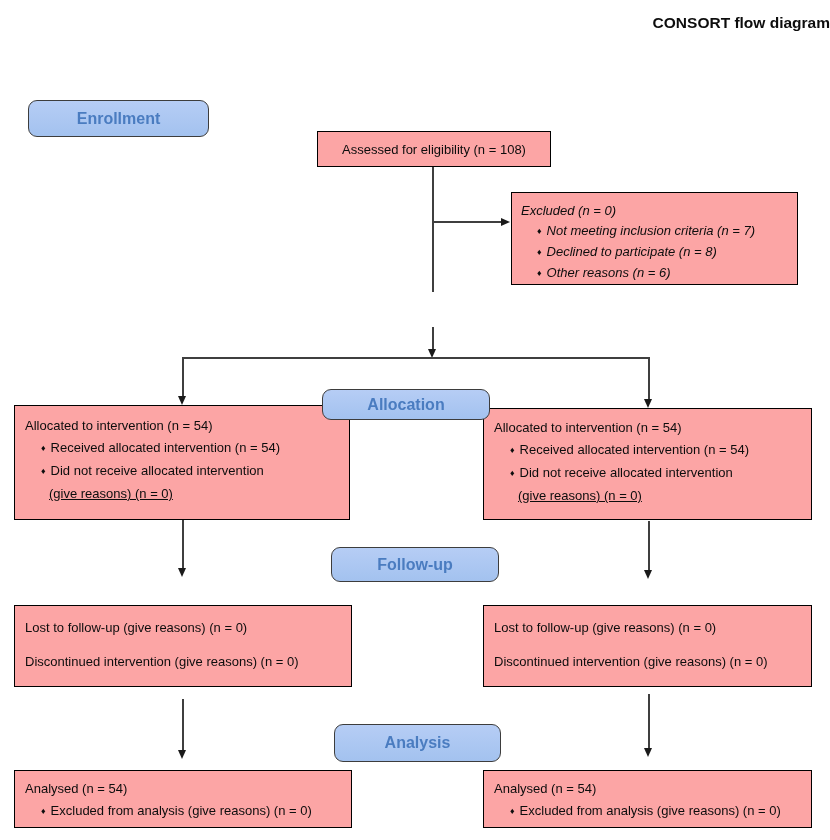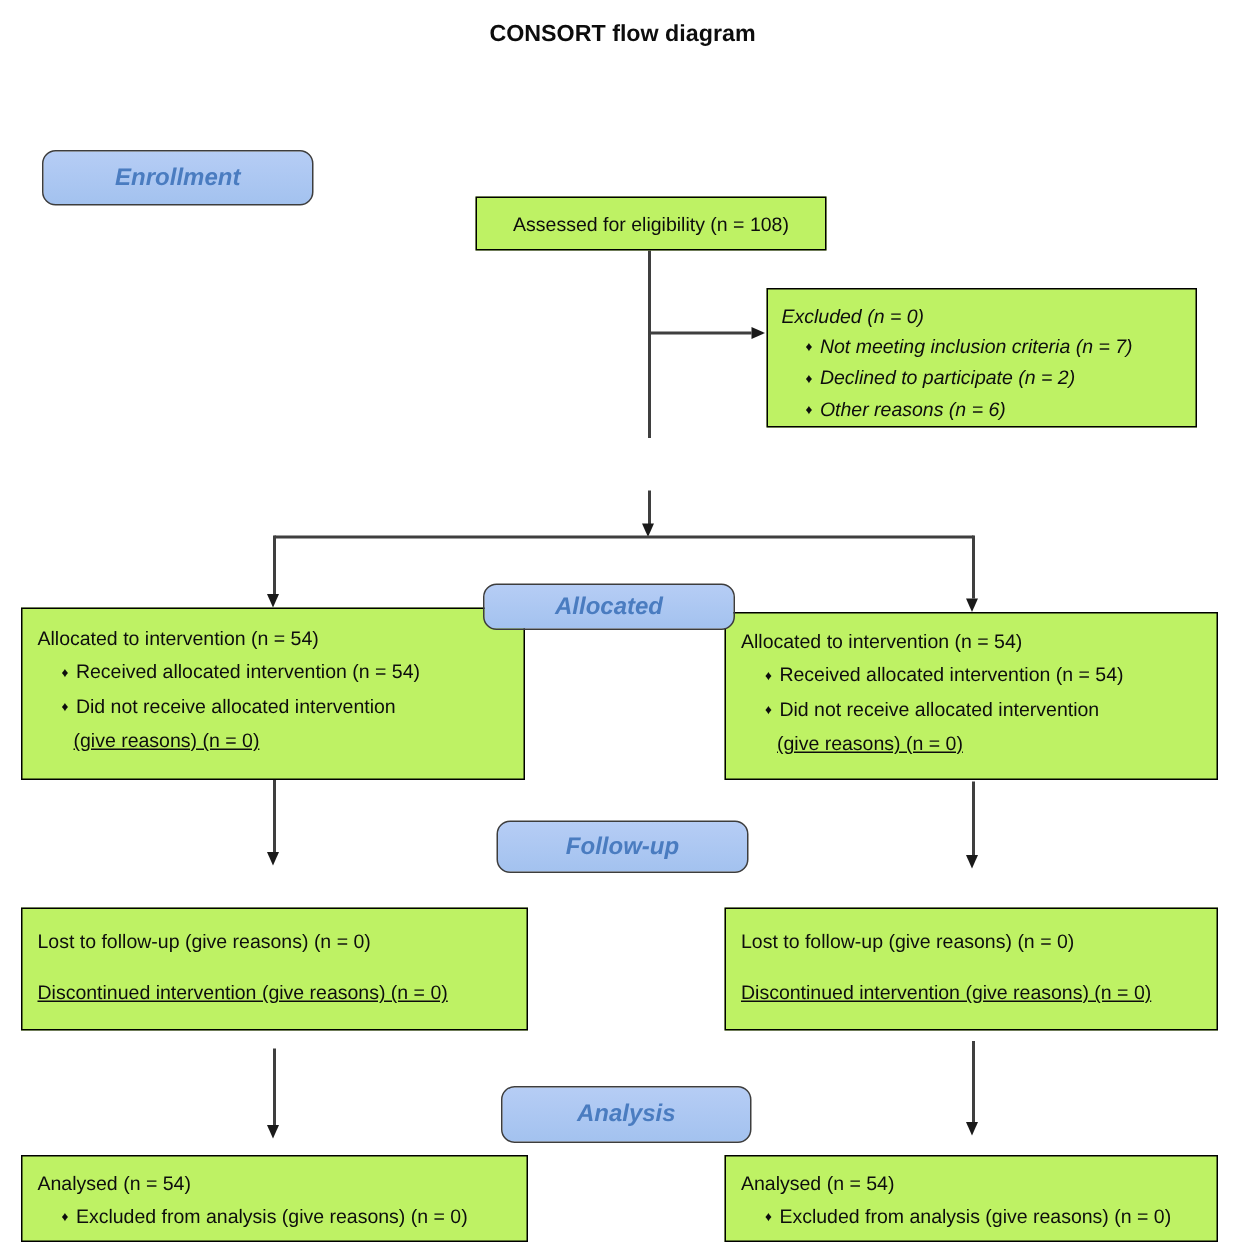--- a/index.html
+++ b/index.html
@@ -1,43 +1,43 @@
 <!DOCTYPE html>
 <html><head>
 <meta charset="utf-8">
 <style>
   html,body { margin:0; padding:0; background:#ffffff; }
   .canvas {
     position:relative; width:830px; height:840px; background:#ffffff;
     font-family:"Liberation Sans", sans-serif; color:#111; overflow:hidden;
   }
   .page-title {
-    position:absolute; top:14px; left:0; width:830px; text-align:center;
+    position:absolute; top:14px; left:0; width:830px; text-align:right;
     font-size:15.5px; font-weight:bold; color:#0d0d0d;
   }
   
   .stage {
     position:absolute; box-sizing:border-box;
     background:linear-gradient(#b6cdf5,#a3c2ef);
     border:1.6px solid #3d3d3d; border-radius:9px;
     display:flex; align-items:center; justify-content:center;
-    font-size:16px; font-weight:bold; color:#4a7cc0; z-index:5;font-style:italic;
+    font-size:16px; font-weight:bold; color:#4a7cc0; z-index:5;
   }
   
   .fbox {
-    position:absolute; box-sizing:border-box; background:#bef264;
+    position:absolute; box-sizing:border-box; background:#fca5a5;
     border:1.2px solid #000000; font-size:13px; color:#0d0d0d; z-index:2;
   }
   .fbox.center { display:flex; align-items:center; justify-content:center; }
   .fbox .tline { line-height:22px; white-space:nowrap; }
   .fbox .bline { line-height:22px; padding-left:16px; position:relative; white-space:nowrap; }
   .fbox .bline.tight, .fbox .tline.tight { line-height:20px; }
   .fbox .cont { line-height:22px; padding-left:24px; white-space:nowrap;text-decoration:underline; }
   .bullet { font-size:9px; margin-right:5px; position:relative; top:-1px; color:#0d0d0d; }
-  .gap { margin-top:12px;text-decoration:underline; }
+  .gap { margin-top:12px; }
   
   .vline { position:absolute; width:1.6px; background:#3f3f3f; z-index:1; }
   .hline { position:absolute; height:1.6px; background:#3f3f3f; z-index:1; }
   .arr-down {
     position:absolute; width:0; height:0; z-index:1;
     border-left:4.5px solid transparent; border-right:4.5px solid transparent;
     border-top:9px solid #1a1a1a;
   }
   .arr-right {
     position:absolute; width:0; height:0; z-index:1;
@@ -46,21 +46,21 @@
   }
 </style>
 </head>
 <body>
 
 <div class="canvas">
 
   <div class="page-title">CONSORT flow diagram</div>
 
   <div class="stage" style="left:28px; top:100px; width:181px; height:37px;">Enrollment</div>
-  <div class="stage" style="left:322px; top:389px; width:168px; height:31px;">Allocated</div>
+  <div class="stage" style="left:322px; top:389px; width:168px; height:31px;">Allocation</div>
   <div class="stage" style="left:331px; top:547px; width:168px; height:35px;">Follow-up</div>
   <div class="stage" style="left:334px; top:724px; width:167px; height:38px;">Analysis</div>
 
   <div class="vline" style="left:432px; top:167px; height:125px;"></div>
   <div class="hline" style="left:433px; top:221px; width:68px;"></div>
   <div class="arr-right" style="left:501px; top:217.5px;"></div>
 
   <div class="vline" style="left:432px; top:327px; height:23px;"></div>
   <div class="arr-down" style="left:428px; top:349px;"></div>
   <div class="hline" style="left:183px; top:357px; width:466px;"></div>
@@ -80,21 +80,21 @@
   <div class="vline" style="left:648px; top:694px; height:54px;"></div>
   <div class="arr-down" style="left:644px; top:748px;"></div>
 
   <div class="fbox center" style="left:317px; top:131px; width:234px; height:36px;">
     <span>Assessed for eligibility (n = 108)</span>
   </div>
 
   <div class="fbox" style="left:511px; top:192px; width:287px; height:93px; padding:8px 9px;font-style:italic;">
     <div class="tline tight">Excluded (n = 0)</div>
     <div class="bline tight"><span class="bullet">♦</span><span>Not meeting inclusion criteria (n = 7)</span></div>
-    <div class="bline tight"><span class="bullet">♦</span><span>Declined to participate (n = 2)</span></div>
+    <div class="bline tight"><span class="bullet">♦</span><span>Declined to participate (n = 8)</span></div>
     <div class="bline tight"><span class="bullet">♦</span><span>Other reasons (n = 6)</span></div>
   </div>
 
 
   <div class="fbox" style="left:14px; top:405px; width:336px; height:115px; padding:9px 10px;">
     <div class="tline">Allocated to intervention (n = 54)</div>
     <div class="bline"><span class="bullet">♦</span><span>Received allocated intervention (n = 54)</span></div>
     <div class="bline"><span class="bullet">♦</span><span>Did not receive allocated intervention</span></div>
     <div class="cont">(give reasons) (n = 0)</div>
   </div>

